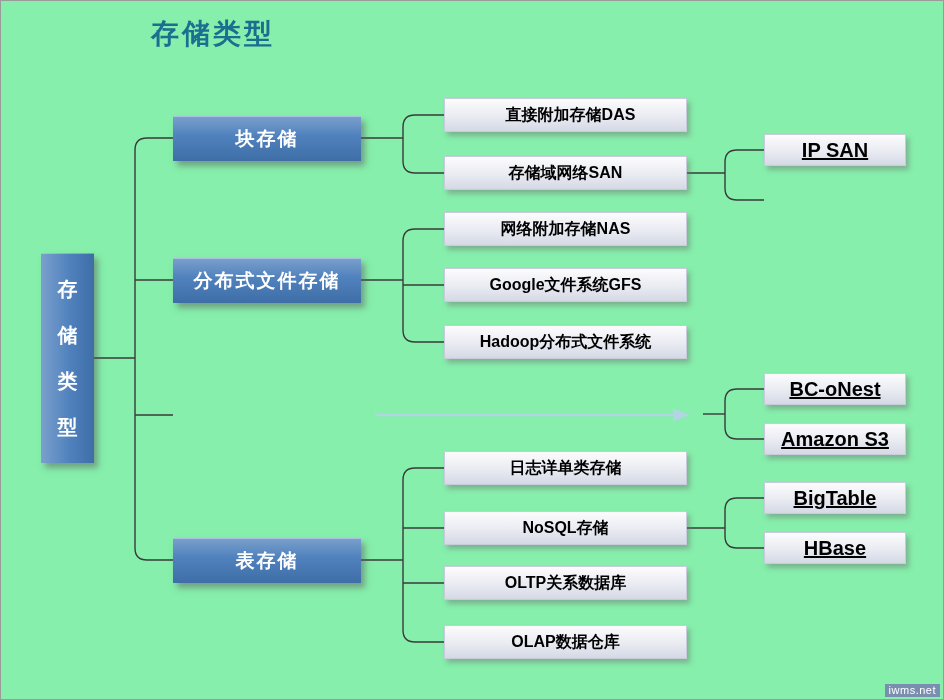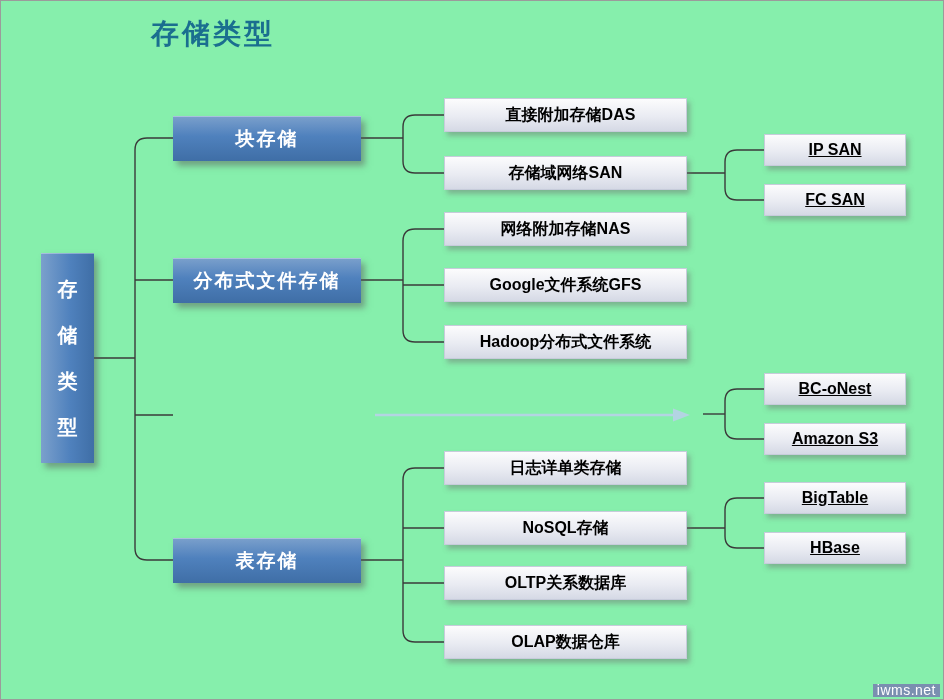--- a/index.html
+++ b/index.html
@@ -32,25 +32,25 @@
     display:block; width:24px; margin:0 auto; word-break:break-all;
     font-size:20px; line-height:46px; text-align:center; letter-spacing:0;
   }
   .leaf {
     position:absolute; display:flex; align-items:center; justify-content:center;
     background:linear-gradient(180deg,#fcfcfd 0%, #e9ebf2 55%, #d5d9e5 100%);
     border:1px solid #c7ccdb; box-sizing:border-box;
     color:#000000; font-weight:bold; font-size:16px;
     box-shadow:3px 4px 5px rgba(110,110,110,0.45);
   }
-  .leaf.l3 { font-size:16px; }
+  .leaf.l3 { font-size:20px; }
   .leaf.l3 .lbl { text-decoration:underline; }
   .watermark {
     position:absolute; right:3px; bottom:2px;
-    background:#7a8fb0; color:#ffffff; font-size:14px; line-height:11px;
+    background:#7a8fb0; color:#ffffff; font-size:11px; line-height:11px;
     padding:1px 4px; letter-spacing:0.5px;
   }
 </style>
 </head>
 <body>
 
 <div class="canvas">
 
   <div class="title">存储类型</div>
 
@@ -124,23 +124,20 @@
   <div class="leaf" style="left:443px; top:565px; width:243px; height:34px;">
     <span class="lbl">OLTP关系数据库</span>
   </div>
   <div class="leaf" style="left:443px; top:624px; width:243px; height:34px;">
     <span class="lbl">OLAP数据仓库</span>
   </div>
 
   <div class="leaf l3" style="left:763px; top:133px; width:142px; height:32px;">
     <span class="lbl">IP SAN</span>
   </div>
-  <div class="leaf l3" style="left:763px; top:183px; width:142px; height:32px;">
-    <span class="lbl">FC SAN</span>
-  </div>
   <div class="leaf l3" style="left:763px; top:372px; width:142px; height:32px;">
     <span class="lbl">BC-oNest</span>
   </div>
   <div class="leaf l3" style="left:763px; top:422px; width:142px; height:32px;">
     <span class="lbl">Amazon S3</span>
   </div>
   <div class="leaf l3" style="left:763px; top:481px; width:142px; height:32px;">
     <span class="lbl">BigTable</span>
   </div>
   <div class="leaf l3" style="left:763px; top:531px; width:142px; height:32px;">

